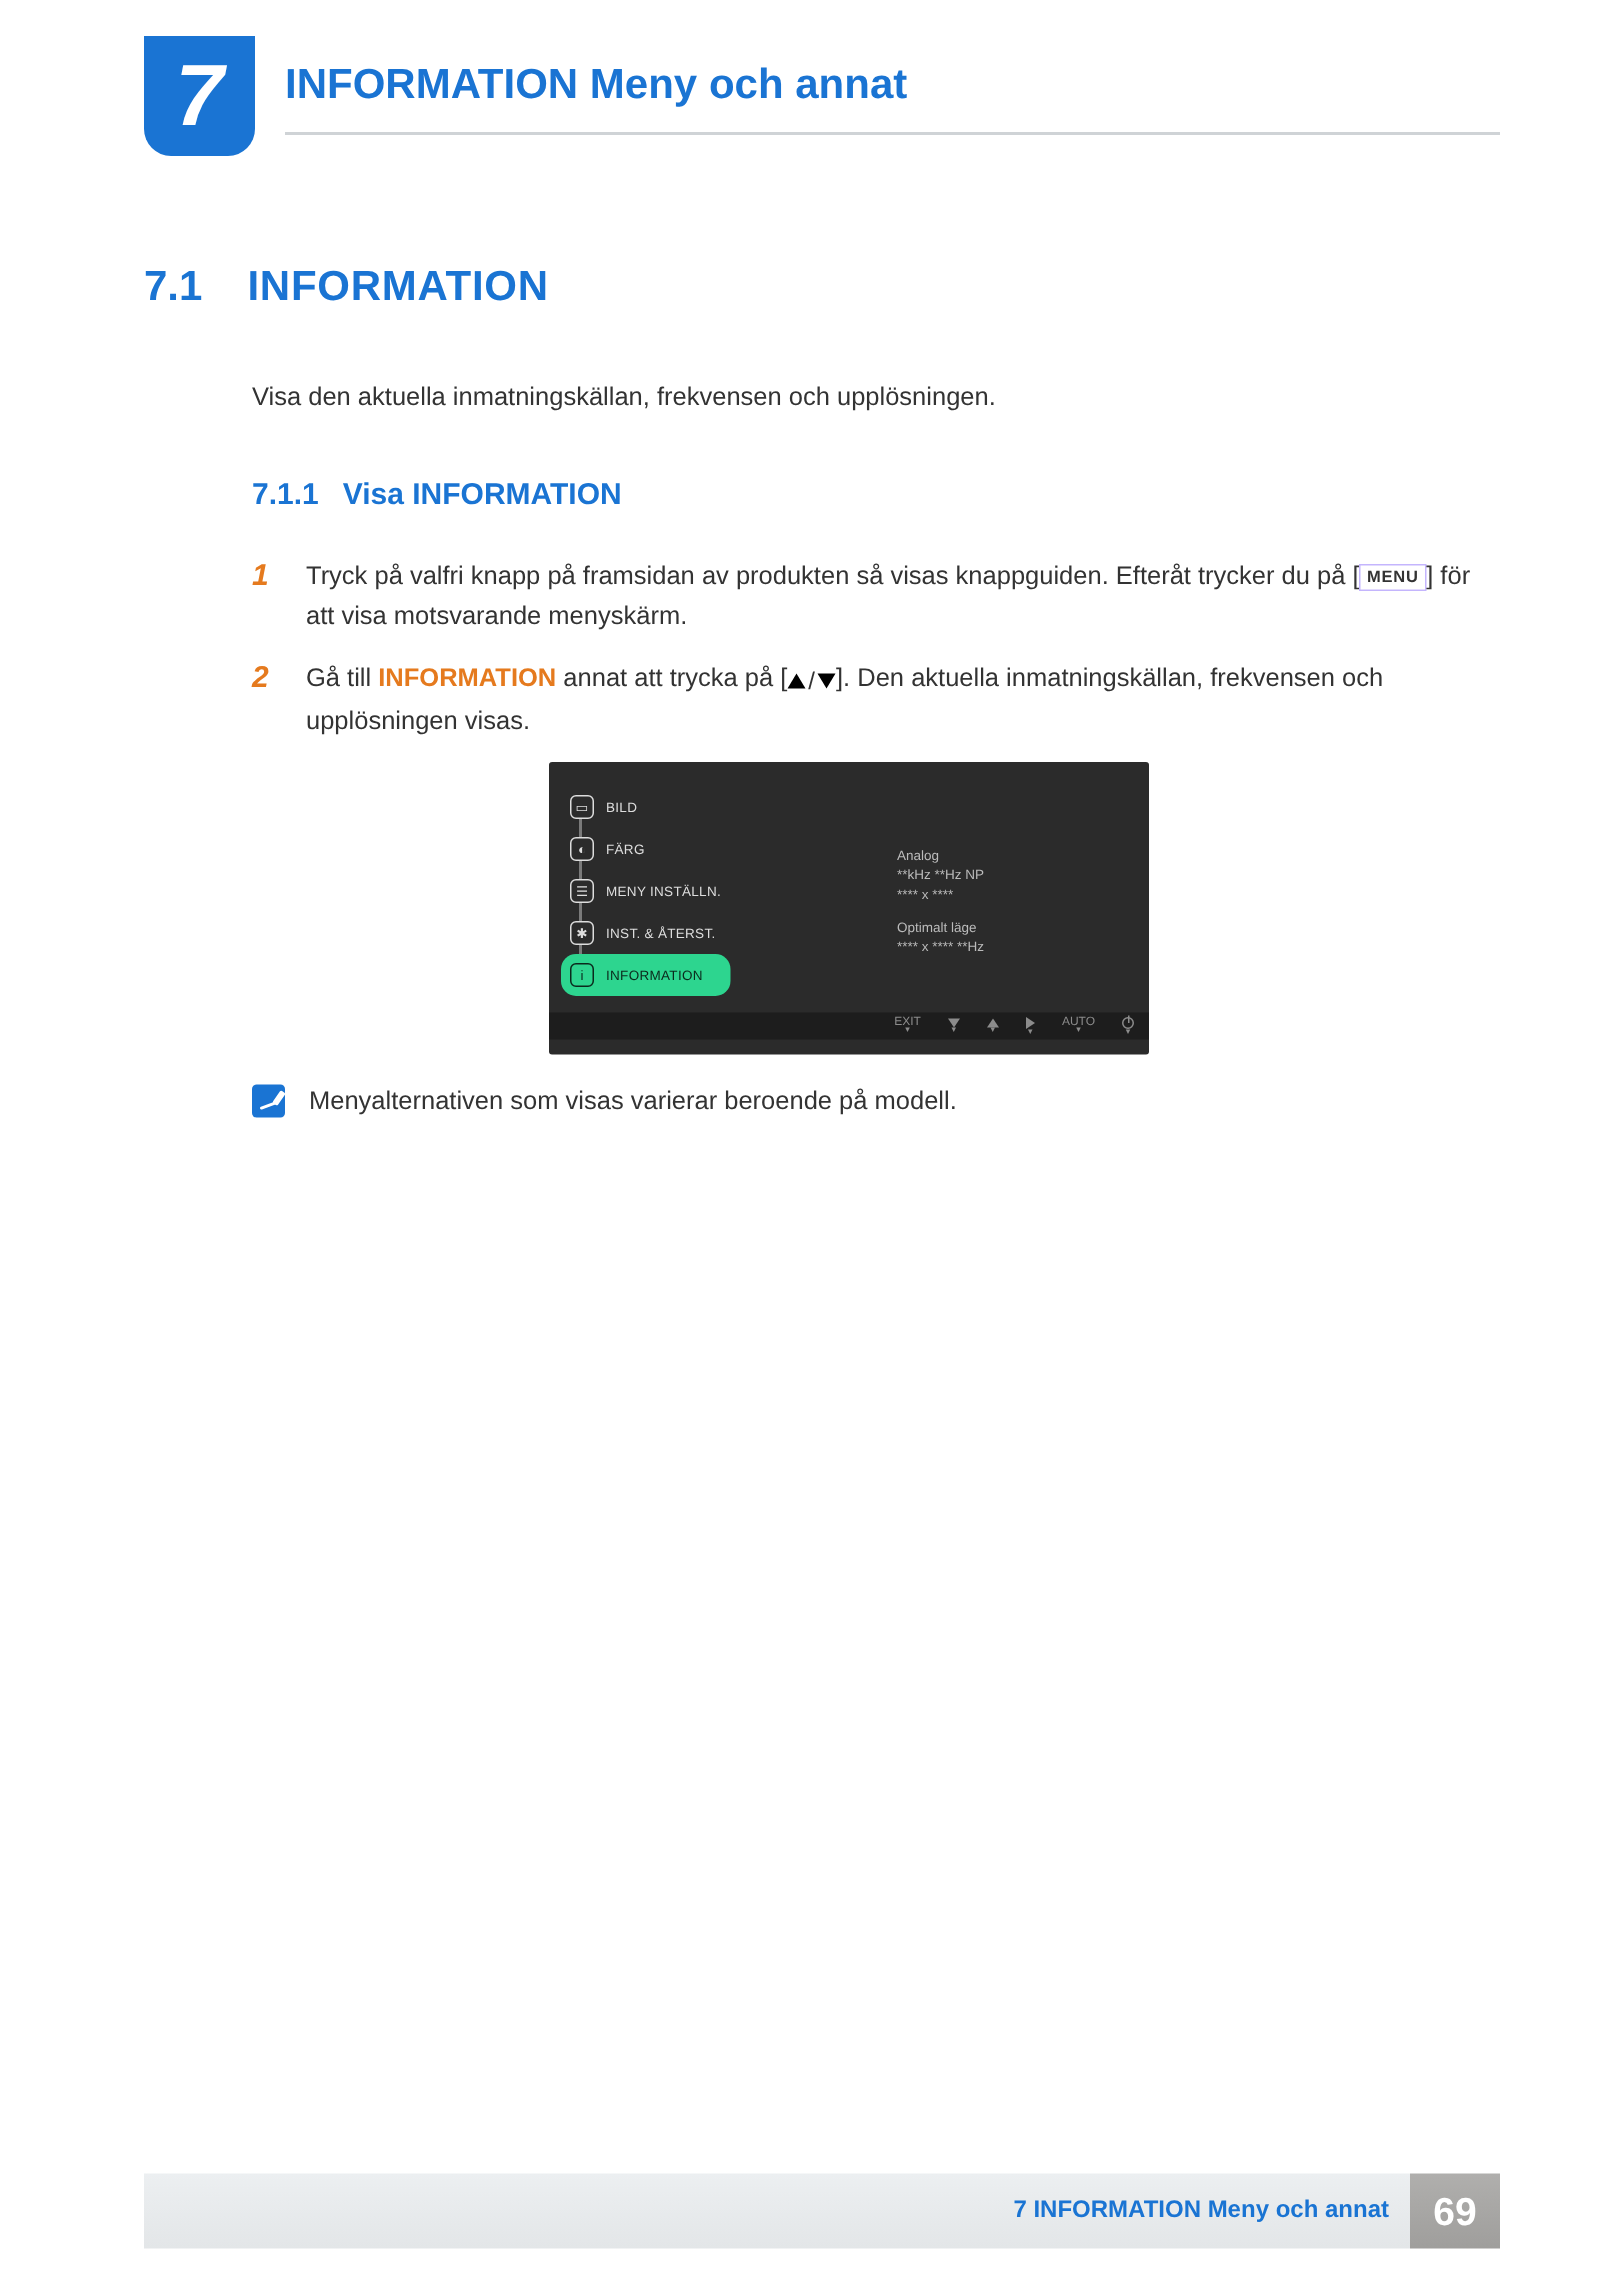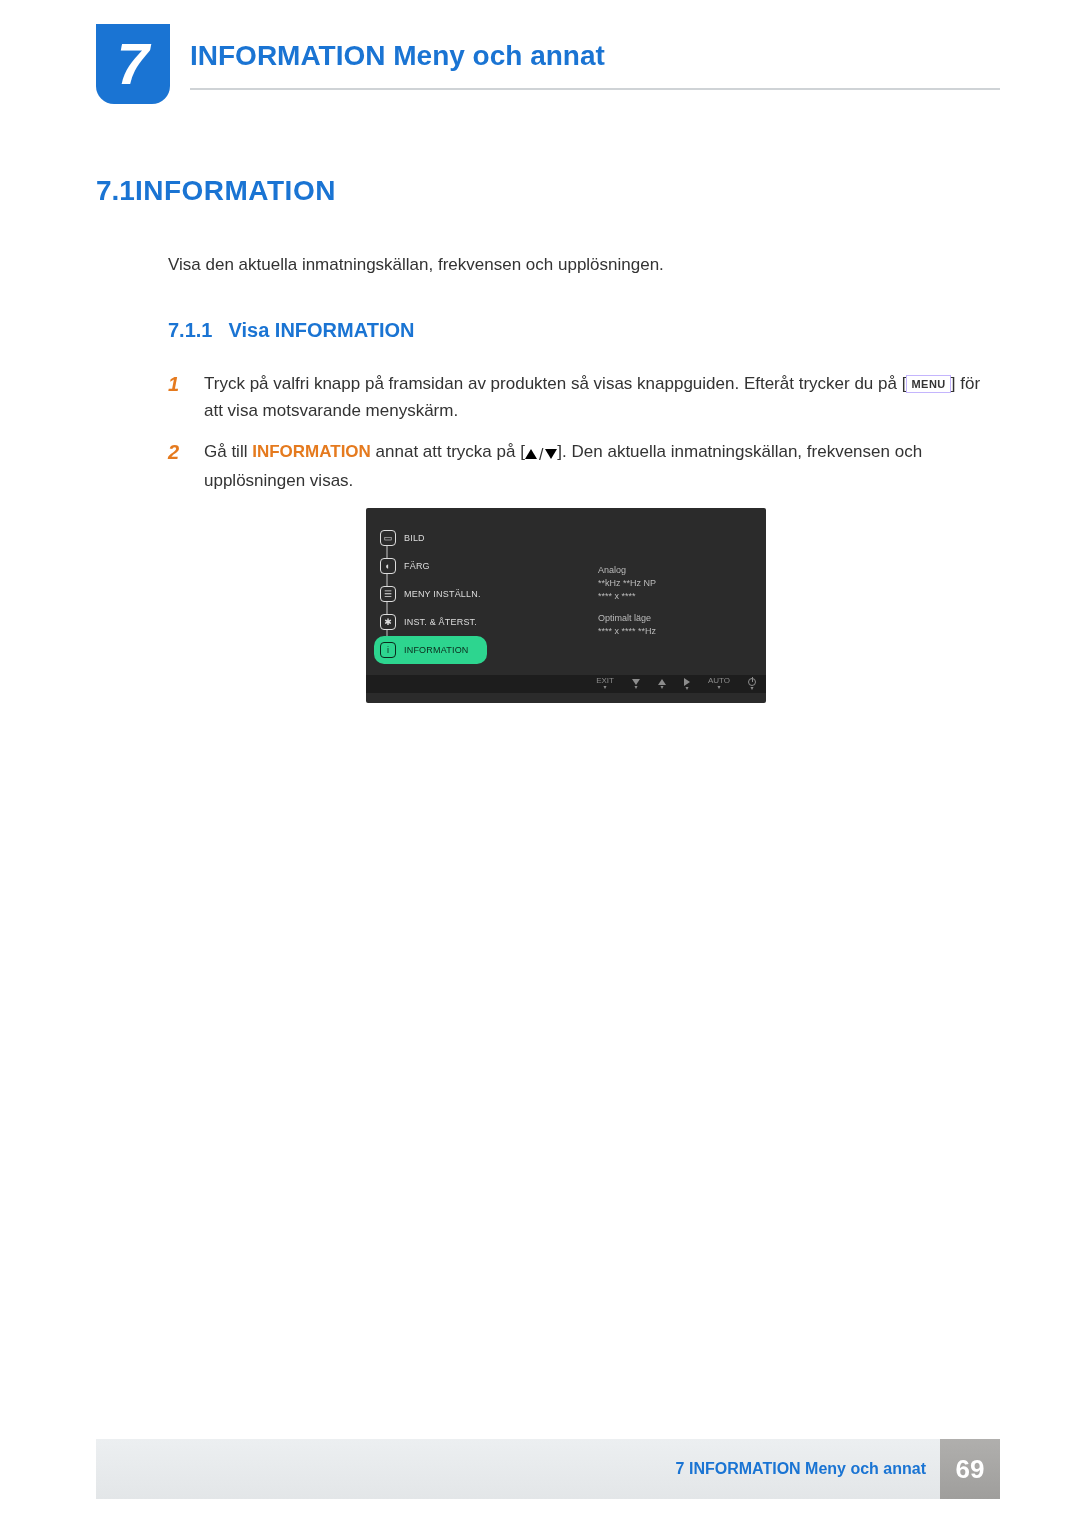--- a/index.html
+++ b/index.html
@@ -47,20 +47,21 @@
   .content {
     position: absolute;
     left: 96px;
     top: 175px;
     width: 904px;
   }
 
   .section-line {
     display: flex;
     align-items: baseline;
+    gap: 30px;
     margin-bottom: 48px;
   }
   .section-number {
     color: #1a74d3;
     font-size: 28px;
     font-weight: bold;
   }
   .section-title {
     color: #1a74d3;
     font-size: 28px;
@@ -252,21 +253,21 @@
   .note-text { font-size: 17px; color: #333; }
 
   
   .footer {
     position: absolute;
     left: 96px;
     bottom: 28px;
     width: 904px;
     display: flex;
     align-items: stretch;
-    height: 60px;
+    height: 50px;
   }
   .footer-bar {
     flex: 1;
     background: linear-gradient(#eceff1, #e3e6e8);
     display: flex;
     align-items: center;
     justify-content: flex-end;
     padding-right: 14px;
   }
   .footer-title {
@@ -385,20 +386,24 @@
         <span>AUTO</span>
         <span class="caret">▾</span>
       </div>
       <div class="btn">
         <span class="mini-power"></span>
         <span class="caret">▾</span>
       </div>
     </div>
   </div>
 
+  <div class="note-row">
+    <div class="note-icon"></div>
+    <div class="note-text">Menyalternativen som visas varierar beroende på modell.</div>
+  </div>
 
 </div>
 
 <div class="footer">
   <div class="footer-bar">
     <div class="footer-title">7 INFORMATION Meny och annat</div>
   </div>
   <div class="footer-page">69</div>
 </div>
 

